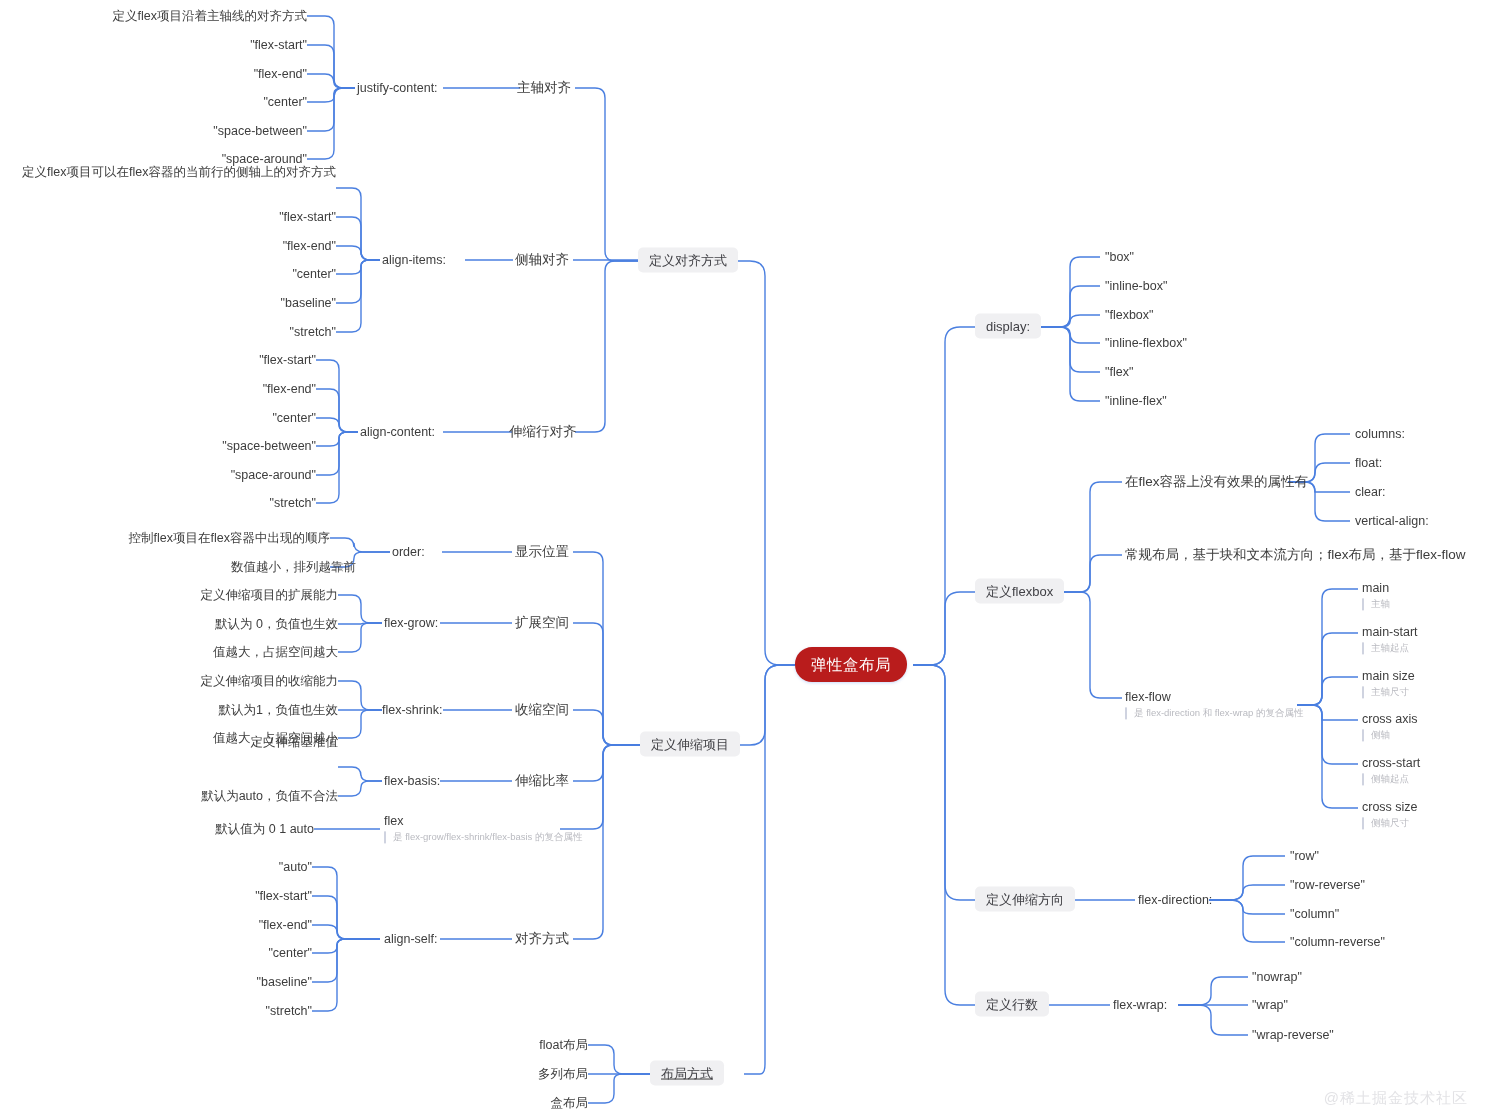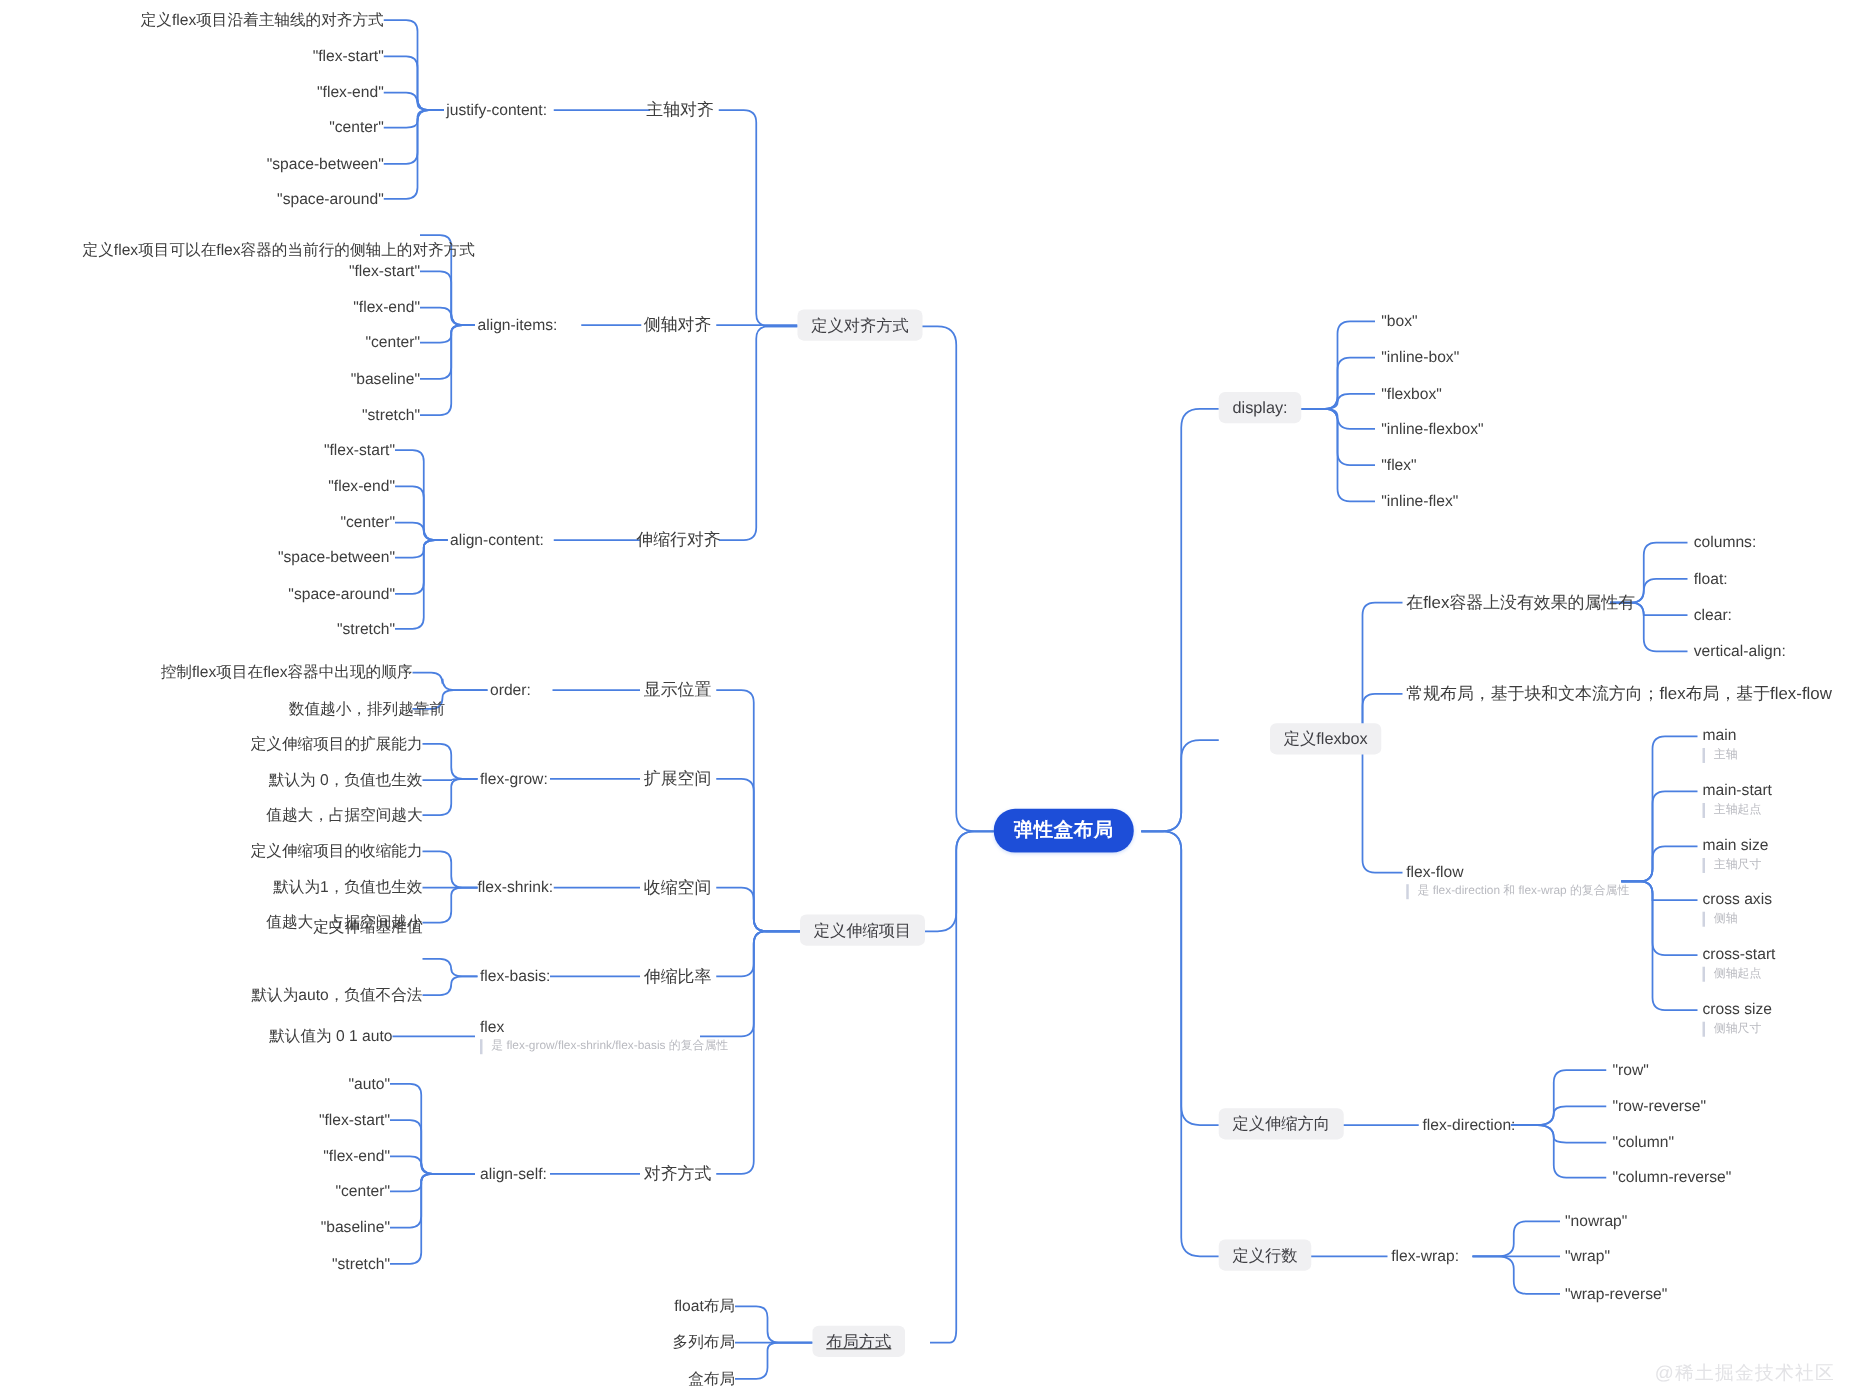--- a/index.html
+++ b/index.html
@@ -24,26 +24,26 @@
   .node.r .inner{ display:inline-block; }
 
   .pill{
     background:#f0f0f2;
     border-radius:5px;
     padding:5px 11px;
     color:#3f3f44;
     font-size:13px;
   }
   .root{
-    background:#1d4ed8;
+    background:#b91c1c;
     color:#ffffff;
     border-radius:17px;
     padding:9px 16px;
     font-size:15.5px;
-    font-weight:700;
+    font-weight:400;
     letter-spacing:.5px;
     box-shadow:0 1px 3px rgba(47,111,237,.25);
   }
   .plain{ padding:2px 0; }
   .title2{ font-size:13.5px; color:#3d3d3d; }
   .sub{
     display:block;
     margin-top:3px;
     font-size:9.5px;
     color:#b9bac0;
@@ -181,21 +181,21 @@
 
   <div class="node r" style="left:0;top:16px;width:307px;"><span class="inner plain">定义flex项目沿着主轴线的对齐方式</span></div>
   <div class="node r" style="left:0;top:45px;width:307px;"><span class="inner plain">"flex-start"</span></div>
   <div class="node r" style="left:0;top:74px;width:307px;"><span class="inner plain">"flex-end"</span></div>
   <div class="node r" style="left:0;top:102px;width:307px;"><span class="inner plain">"center"</span></div>
   <div class="node r" style="left:0;top:131px;width:307px;"><span class="inner plain">"space-between"</span></div>
   <div class="node r" style="left:0;top:159px;width:307px;"><span class="inner plain">"space-around"</span></div>
   <div class="node" style="left:357px;top:88px;"><span class="plain">justify-content:</span></div>
   <div class="node" style="left:517px;top:88px;"><span class="title2">主轴对齐</span></div>
 
-  <div class="node r" style="left:0;top:200px;width:336px;padding-left:44px;"><span class="inner plain">定义flex项目可以在flex容器的当前行的侧轴上的对齐方式</span></div>
+  <div class="node r" style="left:0;top:172px;width:336px;"><span class="inner plain">定义flex项目可以在flex容器的当前行的侧轴上的对齐方式</span></div>
   <div class="node r" style="left:0;top:217px;width:336px;"><span class="inner plain">"flex-start"</span></div>
   <div class="node r" style="left:0;top:246px;width:336px;"><span class="inner plain">"flex-end"</span></div>
   <div class="node r" style="left:0;top:274px;width:336px;"><span class="inner plain">"center"</span></div>
   <div class="node r" style="left:0;top:303px;width:336px;"><span class="inner plain">"baseline"</span></div>
   <div class="node r" style="left:0;top:332px;width:336px;"><span class="inner plain">"stretch"</span></div>
   <div class="node" style="left:382px;top:260px;"><span class="plain">align-items:</span></div>
   <div class="node" style="left:515px;top:260px;"><span class="title2">侧轴对齐</span></div>
 
   <div class="node r" style="left:0;top:360px;width:316px;"><span class="inner plain">"flex-start"</span></div>
   <div class="node r" style="left:0;top:389px;width:316px;"><span class="inner plain">"flex-end"</span></div>
@@ -255,21 +255,21 @@
   <div class="node" style="left:795px;top:665px;"><span class="root">弹性盒布局</span></div>
 
   <div class="node" style="left:975px;top:327px;"><span class="pill">display:</span></div>
   <div class="node" style="left:1105px;top:257px;"><span class="plain">"box"</span></div>
   <div class="node" style="left:1105px;top:286px;"><span class="plain">"inline-box"</span></div>
   <div class="node" style="left:1105px;top:315px;"><span class="plain">"flexbox"</span></div>
   <div class="node" style="left:1105px;top:343px;"><span class="plain">"inline-flexbox"</span></div>
   <div class="node" style="left:1105px;top:372px;"><span class="plain">"flex"</span></div>
   <div class="node" style="left:1105px;top:401px;"><span class="plain">"inline-flex"</span></div>
 
-  <div class="node" style="left:1016px;top:592px;"><span class="pill">定义flexbox</span></div>
+  <div class="node" style="left:975px;top:592px;"><span class="pill">定义flexbox</span></div>
 
   <div class="node" style="left:1125px;top:482px;"><span class="title2">在flex容器上没有效果的属性有</span></div>
   <div class="node" style="left:1355px;top:434px;"><span class="plain">columns:</span></div>
   <div class="node" style="left:1355px;top:463px;"><span class="plain">float:</span></div>
   <div class="node" style="left:1355px;top:492px;"><span class="plain">clear:</span></div>
   <div class="node" style="left:1355px;top:521px;"><span class="plain">vertical-align:</span></div>
 
   <div class="node" style="left:1125px;top:555px;"><span class="title2">常规布局，基于块和文本流方向；flex布局，基于flex-flow</span></div>
 
   <div class="node" style="left:1125px;top:705px;">

